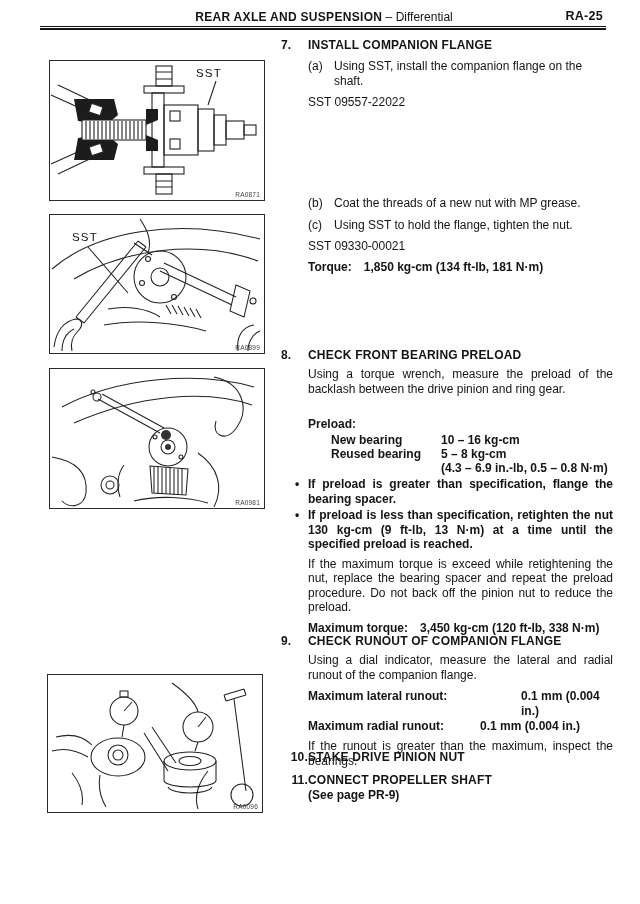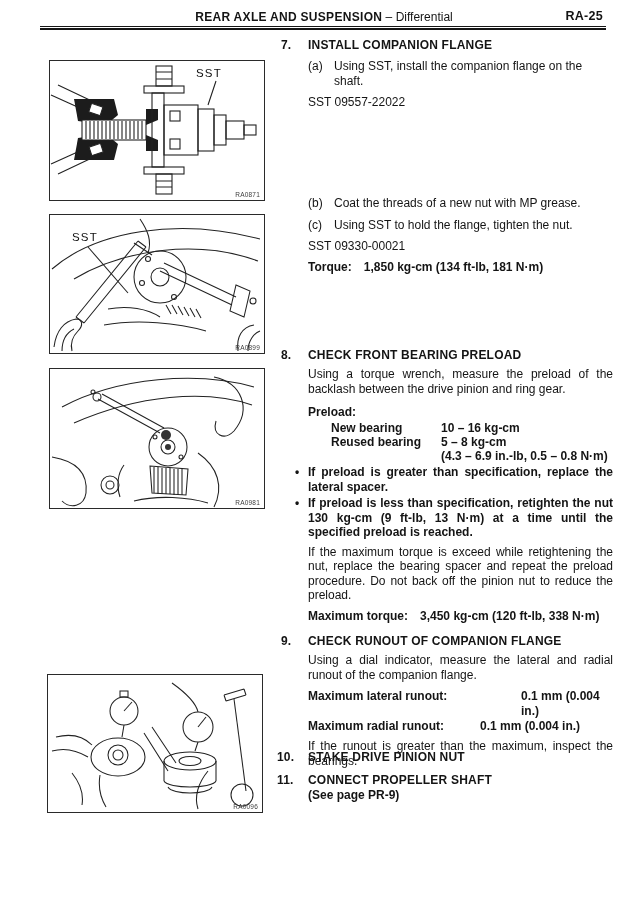--- a/index.html
+++ b/index.html
@@ -17,21 +17,21 @@
   .header-rule{left:40px;width:566px;top:26px;height:1px;border-top:1.5px solid #151515;border-bottom:2.5px solid #151515;}
   
   .figure{border:1px solid #2a2a2a;background:#fff;box-sizing:border-box;margin-top:16px;}
   .figure svg{display:block;}
   .fig-id{position:absolute;right:4px;bottom:2px;font-size:6.5px;color:#3d3d3d;letter-spacing:.2px;}
   .fig-callout{position:absolute;font-size:11.5px;letter-spacing:1.2px;color:#111;font-weight:400;}
   
   .step{left:281px;width:332px;font-size:12px;line-height:15px;}
   .step-head{display:flex;font-weight:700;letter-spacing:.2px;}
   .step-head .num{width:27px;flex:none;}
-  .step-wide .num{width:31px;}
+  .step-wide .num{width:31px;text-align:right;}
   .step-wide{left:277px;}
   .step-content{margin-left:27px;}
   .li{display:flex;margin-top:6px;}
   .li .marker{width:26px;flex:none;}
   .li .text{flex:1;}
   .plain{margin-top:6px;}
   .b{font-weight:700;}
   .para{text-align:justify;}
   .kv{display:flex;white-space:nowrap;font-weight:700;}
   .kv .kv-label{margin-right:12px;}
@@ -207,36 +207,36 @@
   </div>
 </section>
 
 <section class="abs step" style="top:348px;">
   <div class="step-head">
     <span class="num">8.</span>
     <span class="title">CHECK FRONT BEARING PRELOAD</span>
   </div>
   <div class="step-content">
     <div class="para" style="margin-top:4px;">Using a torque wrench, measure the preload of the backlash between the drive pinion and ring gear.</div>
-    <div class="b" style="margin-top:8px;">Preload:</div>
+    <div class="b" style="margin-top:20px;">Preload:</div>
     <div class="spec-row" style="margin-top:1px;">
       <span class="spec-name">New bearing</span>
       <span class="spec-val">10 – 16 kg-cm</span>
     </div>
     <div class="spec-row">
       <span class="spec-name">Reused bearing</span>
       <span class="spec-val">5 – 8 kg-cm</span>
     </div>
     <div class="spec-row">
       <span class="spec-name"></span>
       <span class="spec-val">(4.3 – 6.9 in.-lb, 0.5 – 0.8 N·m)</span>
     </div>
     <div class="bullet">
       <span class="dot">•</span>
-      <span class="text">If preload is greater than specification, replace the lateral spacer.</span>
+      <span class="text">If preload is greater than specification, flange the bearing spacer.</span>
     </div>
     <div class="bullet">
       <span class="dot">•</span>
       <span class="text">If preload is less than specification, retighten the nut 130 kg-cm (9 ft-lb, 13 N·m) at a time until the specified preload is reached.</span>
     </div>
     <div class="para note">If the maximum torque is exceed while retightening the nut, replace the bearing spacer and repeat the preload procedure. Do not back off the pinion nut to reduce the preload.</div>
     <div class="kv" style="margin-top:6px;">
       <span class="kv-label">Maximum torque:</span>
       <span>3,450 kg-cm (120 ft-lb, 338 N·m)</span>
     </div>

